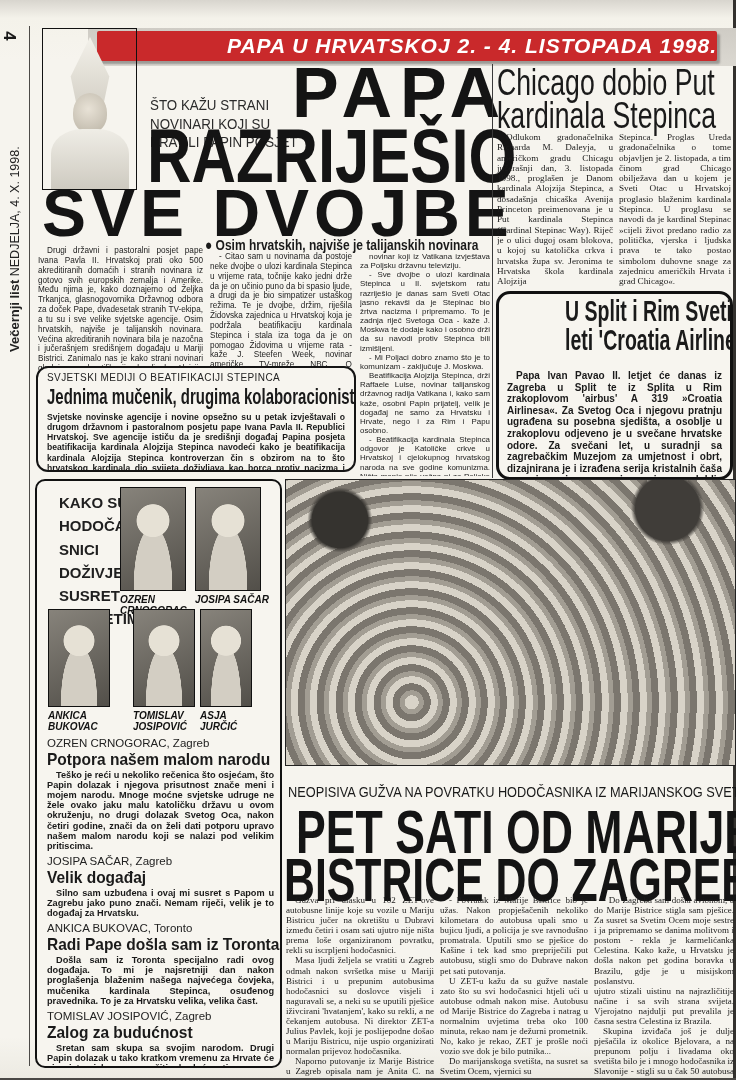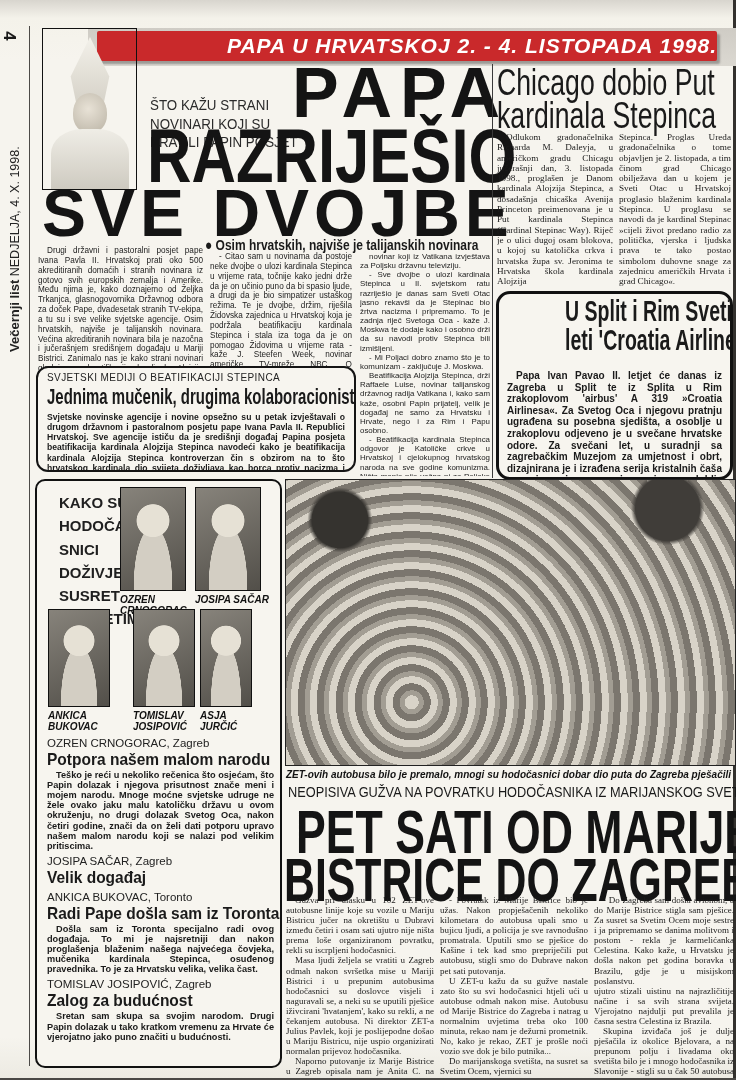--- a/index.html
+++ b/index.html
@@ -210,32 +210,32 @@
     <div class="pcap" id="cap3">ANKICA BUKOVAC</div>
     <div class="pcap" id="cap4">TOMISLAV JOSIPOVIĆ</div>
     <div class="pcap" id="cap5">ASJA JURČIĆ</div>
 
     <div id="iv-list">
       <div class="iv-byline">OZREN CRNOGORAC, Zagreb</div>
       <div class="iv-head">Potpora našem malom narodu</div>
       <div class="iv-body">Teško je reći u nekoliko rečenica što osjećam, što Papin dolazak i njegova prisutnost znače meni i mojem narodu. Mnoge moćne svjetske udruge ne žele ovako jaku malu katoličku državu u ovom okruženju, no drugi dolazak Svetog Oca, nakon četiri godine, znači da on želi dati potporu upravo našem malom narodu koji se nalazi pod velikim pritiscima.</div>
       <div class="iv-byline">JOSIPA SAČAR, Zagreb</div>
       <div class="iv-head">Velik događaj</div>
+      <div class="iv-body">Silno sam uzbuđena i ovaj mi susret s Papom u Zagrebu jako puno znači. Nemam riječi, velik je to događaj za Hrvatsku.</div>
       <div class="iv-byline">ANKICA BUKOVAC, Toronto</div>
       <div class="iv-head">Radi Pape došla sam iz Toronta</div>
       <div class="iv-body">Došla sam iz Toronta specijalno radi ovog događaja. To mi je najsretniji dan nakon proglašenja blaženim našega najvećega čovjeka, mučenika kardinala Stepinca, osuđenog pravednika. To je za Hrvatsku velika, velika čast.</div>
       <div class="iv-byline">TOMISLAV JOSIPOVIĆ, Zagreb</div>
       <div class="iv-head">Zalog za budućnost</div>
       <div class="iv-body">Sretan sam skupa sa svojim narodom. Drugi Papin dolazak u tako kratkom vremenu za Hrvate će vjerojatno jako puno značiti u budućnosti.</div>
 
     </div>
   </div>
 
   <div class="abs" id="crowd-photo"></div>
-  <div class="abs" id="crowd-caption">ZET-ovih autobusa bilo je premalo, mnogi su hodočasnici dobar dio puta do Zagreba pješačili</div>
   <div class="abs" id="bis-kicker">NEOPISIVA GUŽVA NA POVRATKU HODOČASNIKA IZ MARIJANSKOG SVETIŠTA</div>
   <div class="hl" id="bis-h1">PET SATI OD MARIJE</div>
   <div class="hl" id="bis-h2">BISTRICE DO ZAGREBA</div>
 
   <div class="coltxt colserif" id="bis-c1">
     <p>Gužva pri ulasku u 102 ZET-ove autobusne linije koje su vozile u Mariju Bistricu jučer na okretištu u Dubravi između četiri i osam sati ujutro nije ništa prema loše organiziranom povratku, rekli su iscrpljeni hodočasnici.</p>
     <p>Masa ljudi željela se vratiti u Zagreb odmah nakon svršetka mise u Mariji Bistrici i u prepunim autobusima hodočasnici su doslovce visjeli i naguravali se, a neki su se uputili pješice iživcirani 'hvatanjem', kako su rekli, a ne čekanjem autobusa. Ni direktor ZET-a Julius Pavlek, koji je poslijepodne došao u Mariju Bistricu, nije uspio organizirati normalan prijevoz hodočasnika.</p>
     <p>Naporno putovanje iz Marije Bistrice u Zagreb opisala nam je Anita C. na okretištu u Dubravi:</p>
   </div>
   <div class="coltxt colserif" id="bis-c2">

